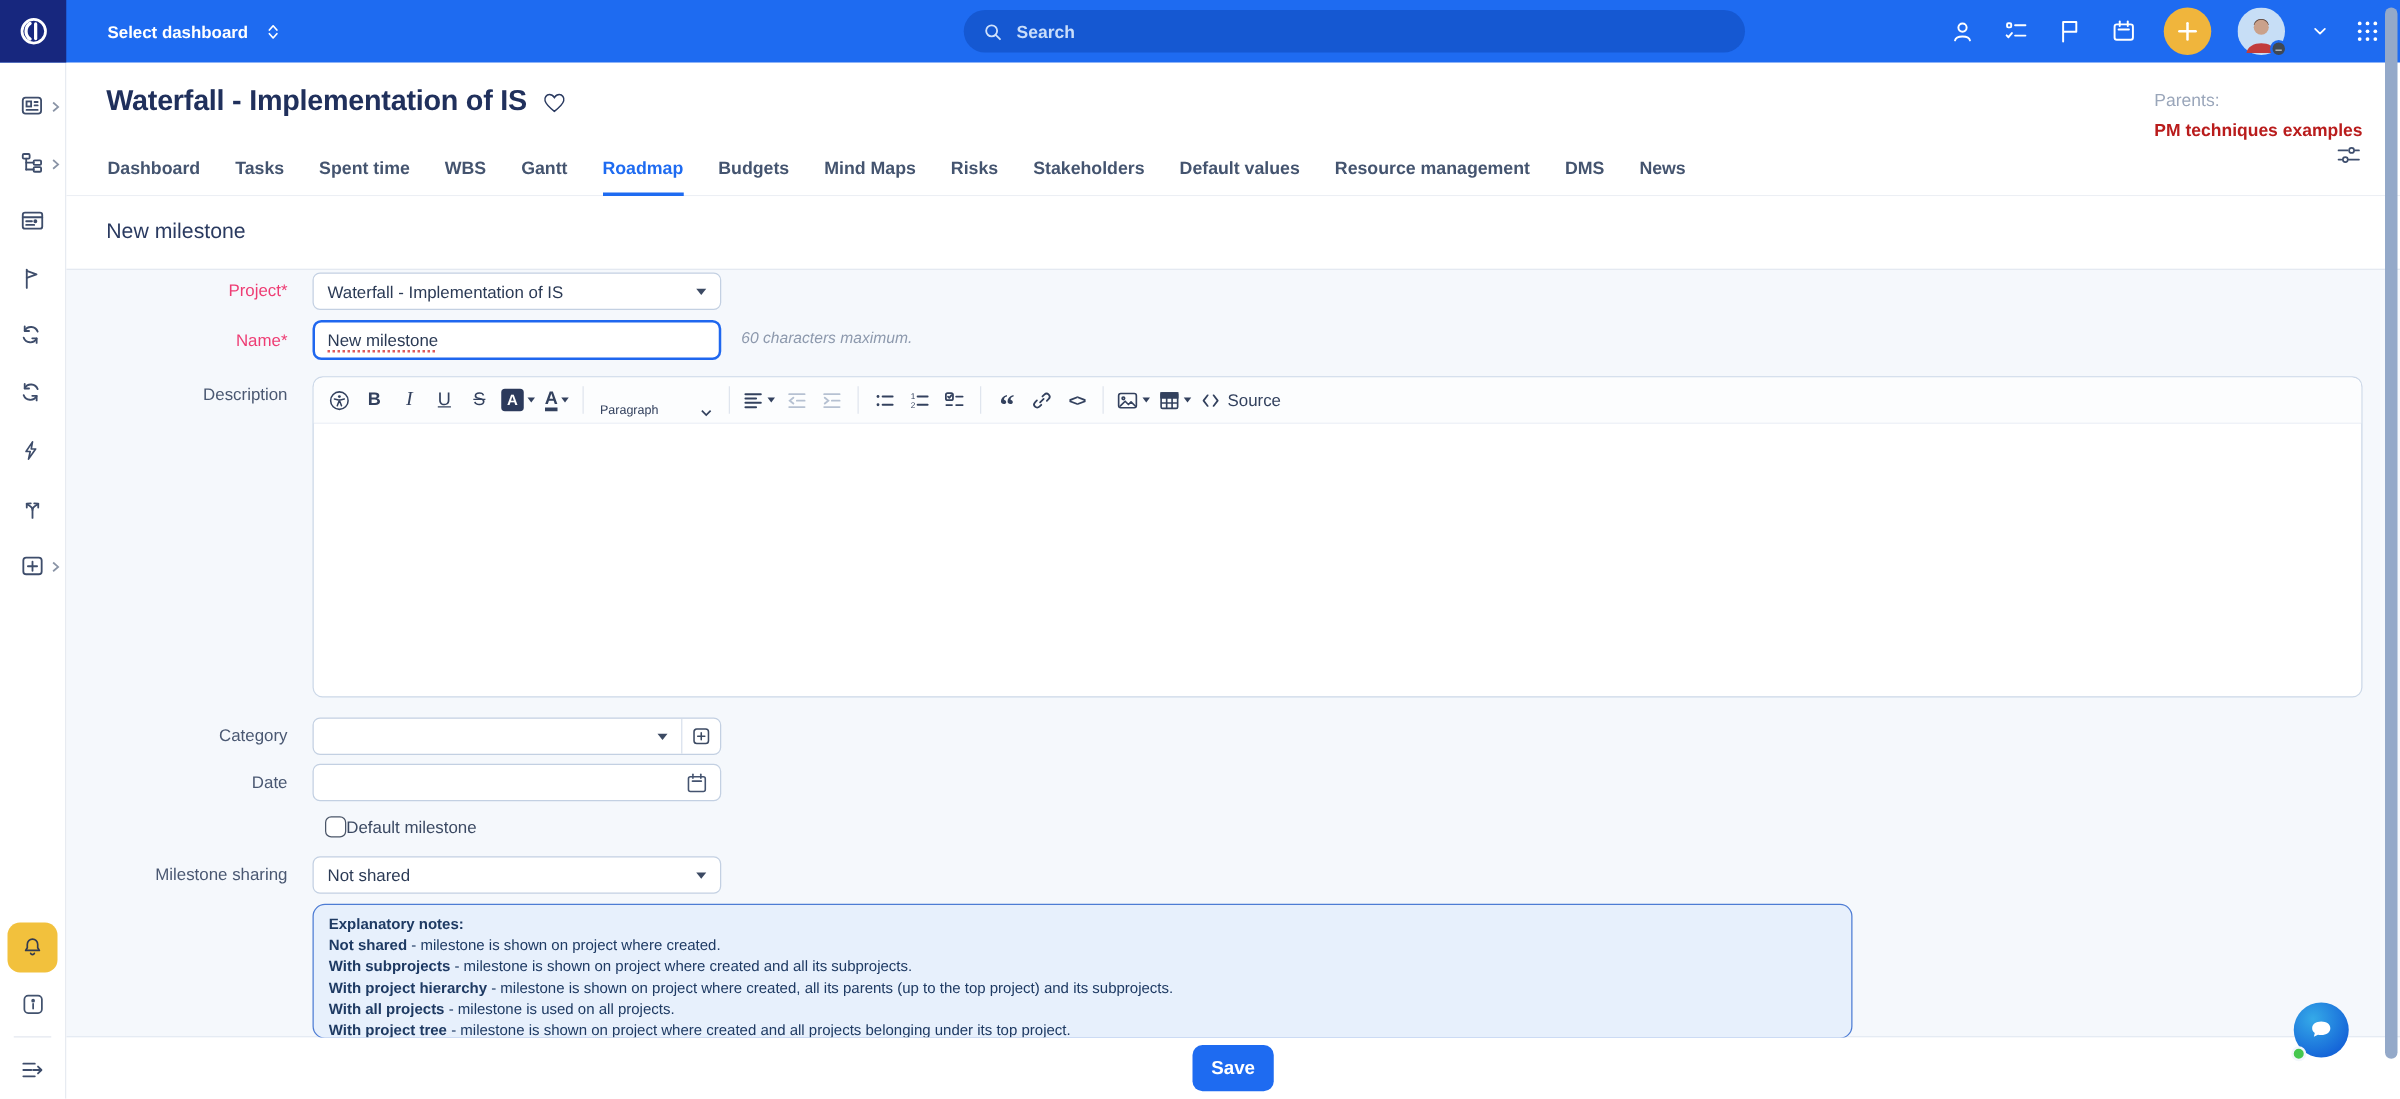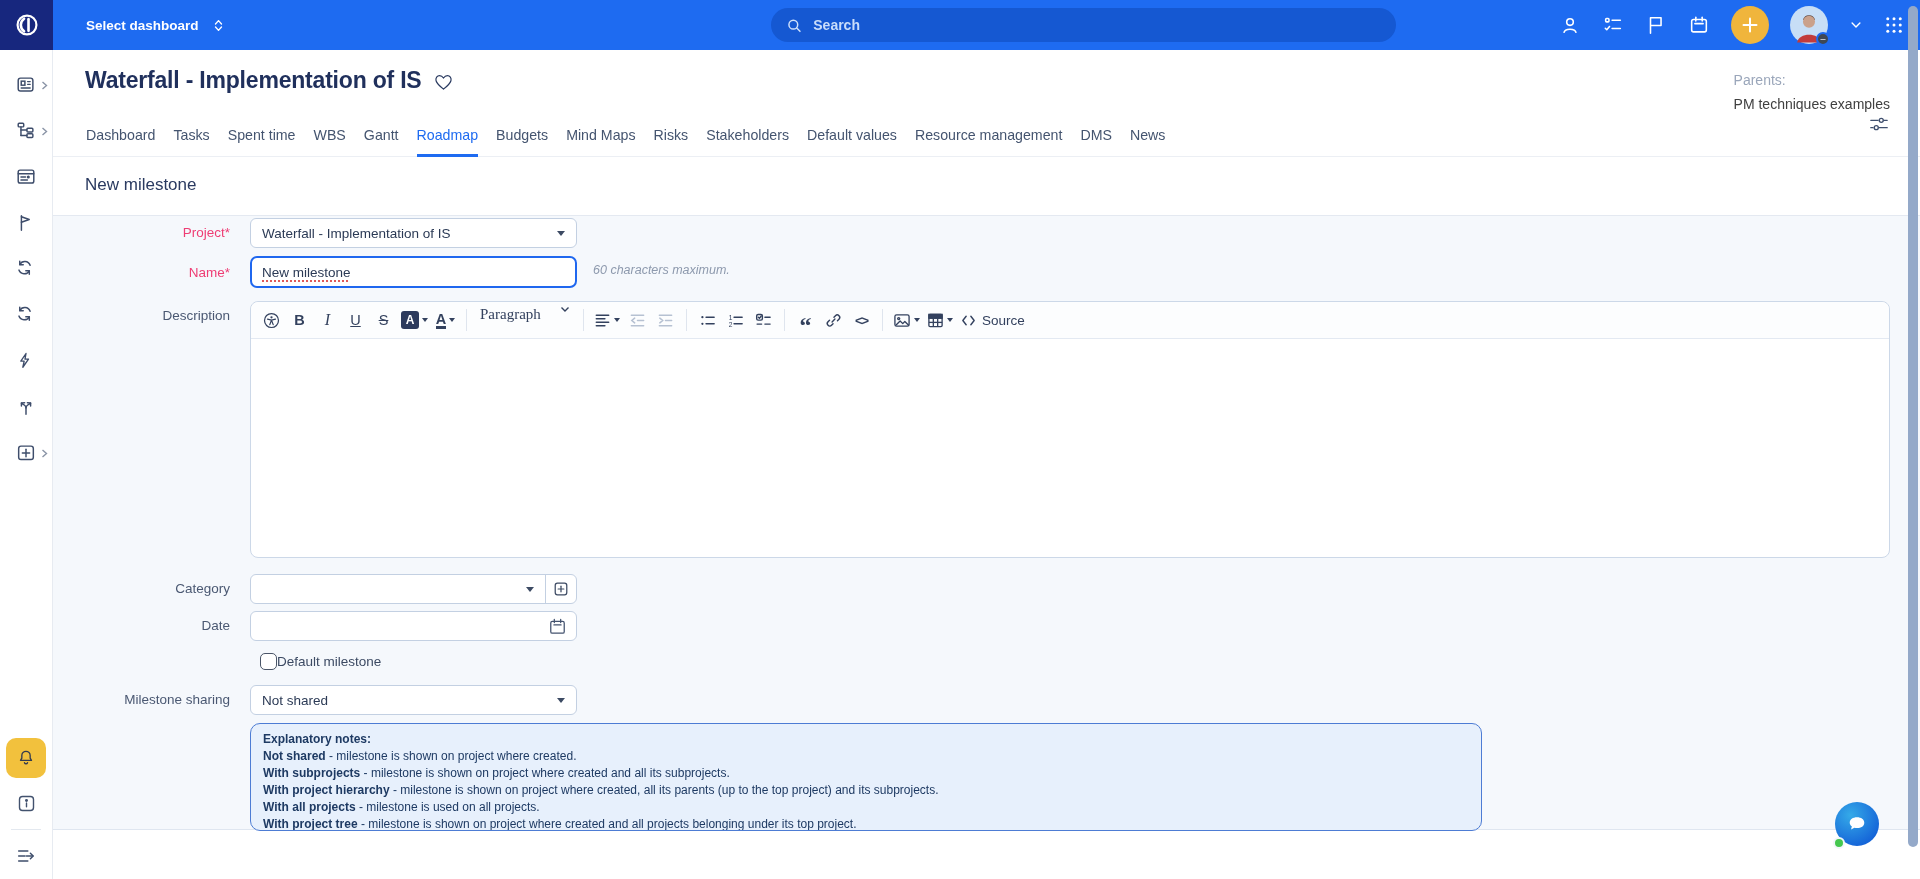--- a/index.html
+++ b/index.html
@@ -31,26 +31,26 @@
   .side-btn .chev { position:absolute; right:5px; top:50%; margin-top:-4px; }
   .side-bottom { position:absolute; bottom:12px; left:0; right:0; display:flex; flex-direction:column; align-items:center; gap:15px; }
   .bell-btn { width:40px; height:40px; border-radius:10px; background:#f2c13d; display:flex; align-items:center; justify-content:center; cursor:pointer; }
   .side-divider { width:30px; height:1px; background:#e3e8ef; }
 
   
   .main { position:absolute; left:53px; top:50px; right:0; bottom:0; background:#fff; }
   .page-head { position:absolute; top:0; left:0; right:0; height:107px; background:#fff; border-bottom:1px solid #eceff4; }
   .proj-title { position:absolute; left:32px; top:17px; display:flex; align-items:center; gap:12px; font-size:23px; font-weight:700; color:#20305c; letter-spacing:-.2px; }
   .heart { cursor:pointer; margin-top:2px; }
-  .tabs { position:absolute; left:33px; top:64px; display:flex; gap:18px; height:43px; align-items:flex-end; }
+  .tabs { position:absolute; left:33px; top:64px; display:flex; gap:28px; height:43px; align-items:flex-end;font-weight:bold; }
   .tab { font-size:14.2px; color:#44546f; line-height:43px; cursor:pointer; white-space:nowrap; }
   .tab.active { color:#1e6bf1; box-shadow:inset 0 -3px 0 #1e6bf1; }
   .parents { position:absolute; right:30px; top:22px; font-size:14px; display:flex; gap:8px; align-items:baseline;flex-direction:column; }
   .parents .pl { color:#9aa6ba; }
-  .parents .pv { color:#404040; font-weight:400; cursor:pointer; }
+  .parents .pv { color:#b91c1c; font-weight:700; cursor:pointer; }
   .head-settings { position:absolute; right:30px; top:64px; cursor:pointer; }
 
   .content-heading { position:absolute; top:107px; left:0; right:0; height:58px; background:#fff; }
   .content-heading h2 { margin:0; position:absolute; left:32px; top:18px; font-size:17px; font-weight:500; color:#2a3a60; }
 
   
   .form-panel { position:absolute; top:165px; left:0; right:0; height:615px; background:#f5f8fc; border-top:1px solid #e4e9f1; border-bottom:1px solid #dfe6f0; }
   .flabel { position:absolute; left:0; width:177px; text-align:right; font-size:13.5px; color:#4a5872; }
   .flabel.req { color:#ee3d74; }
   .ctrl { position:absolute; left:197px; background:#fff; border:1px solid #c3d0e2; border-radius:6px; font-size:13.5px; color:#2b3a55; }
@@ -71,21 +71,21 @@
   .ed-toolbar { height:37px; border-bottom:1px solid #e3e9f2; background:#fcfdfe; border-radius:8px 8px 0 0; display:flex; align-items:center; padding:0 7px; gap:1px; color:#33415e; }
   .ed-btn { min-width:27px; height:28px; display:flex; align-items:center; justify-content:center; gap:3px; border-radius:4px; cursor:pointer; font-size:14.5px; padding:0 3px; }
   .ed-btn.muted { color:#b6c1d2; }
   .ed-b { font-weight:800; }
   .ed-i { font-family:"Liberation Serif", serif; font-style:italic; font-size:16px; }
   .ed-u { text-decoration:underline; }
   .ed-s { text-decoration:line-through; }
   .hl-chip { width:18px; height:18px; background:#2c3a5c; color:#fff; border-radius:3px; font-size:12px; font-weight:700; display:flex; align-items:center; justify-content:center; }
   .fc-a { font-weight:700; border-bottom:3px solid #33415e; line-height:14px; }
   .mini-caret { width:0; height:0; border-left:3.5px solid transparent; border-right:3.5px solid transparent; border-top:4px solid #33415e; }
-  .para-dd { width:102px; display:flex; align-items:flex-start; justify-content:space-between; padding:0 6px; font-size:15px; cursor:pointer; height:28px;font-family:Liberation Serif, serif; }
+  .para-dd { width:102px; display:flex; align-items:flex-end; justify-content:space-between; padding:0 6px; font-size:10px; cursor:pointer; height:28px; }
   .ed-sep { width:1px; height:22px; background:#dfe5ee; margin:0 6px; }
   .quote-g { font-family:"Liberation Serif", serif; font-size:24px; font-weight:800; line-height:10px; padding-top:10px; }
   .code-g { font-size:13px; font-weight:700; letter-spacing:-1px; }
   .src-label { font-size:13.5px; margin-left:2px; }
   .ed-body { height:219px; cursor:text; }
 
   
   .notes { position:absolute; left:197px; top:507px; width:1232px; height:108px; background:#e7f0fc; border:1px solid #4d7cd4; border-radius:10px; padding:7px 12px; overflow:hidden; font-size:12px; line-height:17px; color:#1e3a63; }
   .notes b { font-weight:700; }
 
@@ -542,20 +542,23 @@
 
           <div class="note-line"><b>With project hierarchy</b><span> - milestone is shown on project where created, all its parents (up to the top project) and its subprojects.</span></div>
 
           <div class="note-line"><b>With all projects</b><span> - milestone is used on all projects.</span></div>
 
           <div class="note-line"><b>With project tree</b><span> - milestone is shown on project where created and all projects belonging under its top project.</span></div>
         </div>
     </div>
   </div>
 
+  <div class="save-bar">
+    <button class="save-btn">Save</button>
+  </div>
 </div>
 
 <div class="chat-fab">
   <svg width="22" height="20" viewBox="0 0 24 22">
     <path d="M4 9.5 C4 5.9 7.4 3.5 12 3.5 C16.6 3.5 20 5.9 20 9.5 C20 13.1 16.6 15.5 12 15.5 C11 15.5 10 15.4 9.1 15.1 L5.5 17 L6.3 13.6 C4.9 12.6 4 11.2 4 9.5 Z" fill="#fff"></path>
   </svg>
 </div>
 <span class="chat-dot"></span>
 <div class="scrollbar"></div>
 

